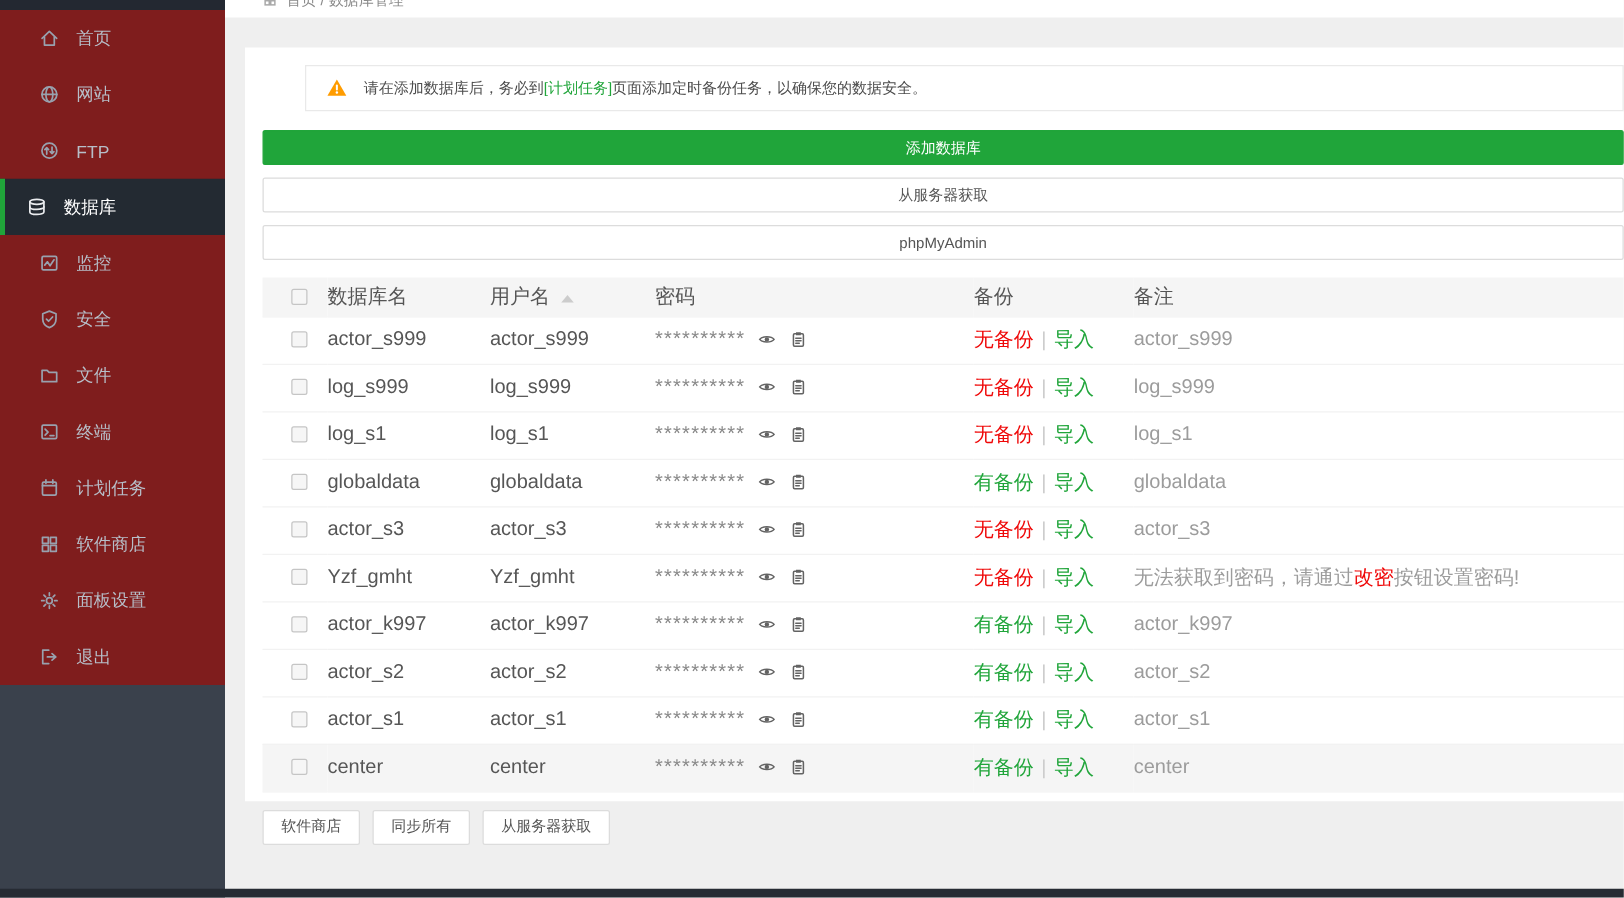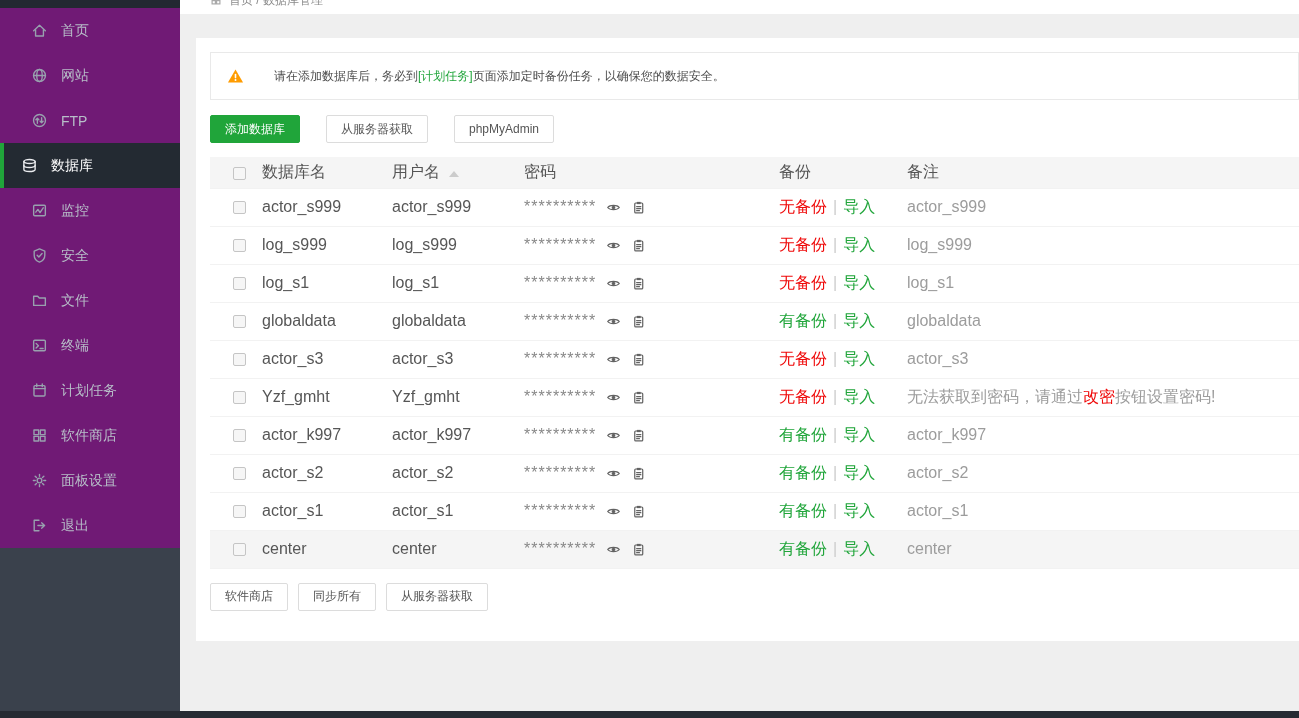--- a/index.html
+++ b/index.html
@@ -5,42 +5,42 @@
   * { box-sizing: border-box; }
   html,body { margin:0; padding:0; }
   body {
     width:1299px; height:718px; overflow:hidden; position:relative;
     font-family:"Liberation Sans","DejaVu Sans",sans-serif;
     background:#efefef; font-size:12px; color:#555;
   }
   
   .sidebar { position:absolute; left:0; top:0; width:180px; height:718px; background:#3a414c; z-index:2; }
   .sidebar-top { height:8px; background:#232831; }
-  .menu { background:#701a75; }
+  .menu { background:#7f1d1d; }
   .menu-item { height:45px; display:flex; align-items:center; padding-left:30px;
     color:#b7bec8; font-size:14px; cursor:pointer; }
   .menu-item .mi-icon { width:18px; height:18px; margin-right:13px; display:inline-flex;
     align-items:center; justify-content:center; color:#98a1ae; flex:none; }
   .menu-item .mi-icon svg { width:17px; height:17px; }
   .menu-item.active { background:#232a32; color:#fff; border-left:4px solid var(--green); padding-left:16px; }
   .menu-item.active .mi-icon { color:#e9ebee; }
   
   .main { margin-left:180px; position:relative; }
   .breadcrumb-bar { height:14px; background:#fff; overflow:hidden; padding-left:30px; }
   .crumb-inner { display:flex; align-items:center; height:26px; margin-top:-13px; color:#8a8a8a; gap:7px; }
   .crumb-icon { display:inline-flex; color:#a9a9a9; }
   .crumb-icon svg { width:12px; height:12px; }
   .card { margin:24px 0 0 16px; width:1103px; height:603px; background:#fff; padding:14px 0 0 14px; }
   
-  .alert { height:48px; border:1px solid #e9e9e9; display:flex; align-items:center;
-    padding:0 16px; gap:30px; color:#4c4c4c; }
+  .alert { height:37px; border:1px solid #e9e9e9; display:flex; align-items:center;
+    padding:0 16px; gap:13px; color:#4c4c4c;margin-left:34px; }
   .alert a { color:var(--green); text-decoration:none; cursor:pointer; }
   .warn-icon { display:inline-flex; flex:none; }
   
-  .toolbar { margin-top:15px; display:flex; gap:26px; }
+  .toolbar { margin-top:15px; display:flex; gap:10px;flex-direction:column; }
   .btn { height:28px; padding:0 14px; font-size:12px; border:1px solid #dcdcdc; background:#fff;
     color:#555; border-radius:2px; cursor:pointer; font-family:inherit; }
   .btn-green { background:var(--green); border-color:var(--green); color:#fff; }
   
   table { margin-top:14px; width:1089px; border-collapse:collapse; font-size:16px; table-layout:fixed; }
   thead tr { background:#f5f5f5; height:31px; }
   th { text-align:left; font-weight:normal; color:#555; padding:0; }
   td { height:38px; padding:0; }
   tbody tr { border-bottom:1px solid #f2f2f2; }
   tbody tr:first-child { border-top:1px solid #f2f2f2; }

